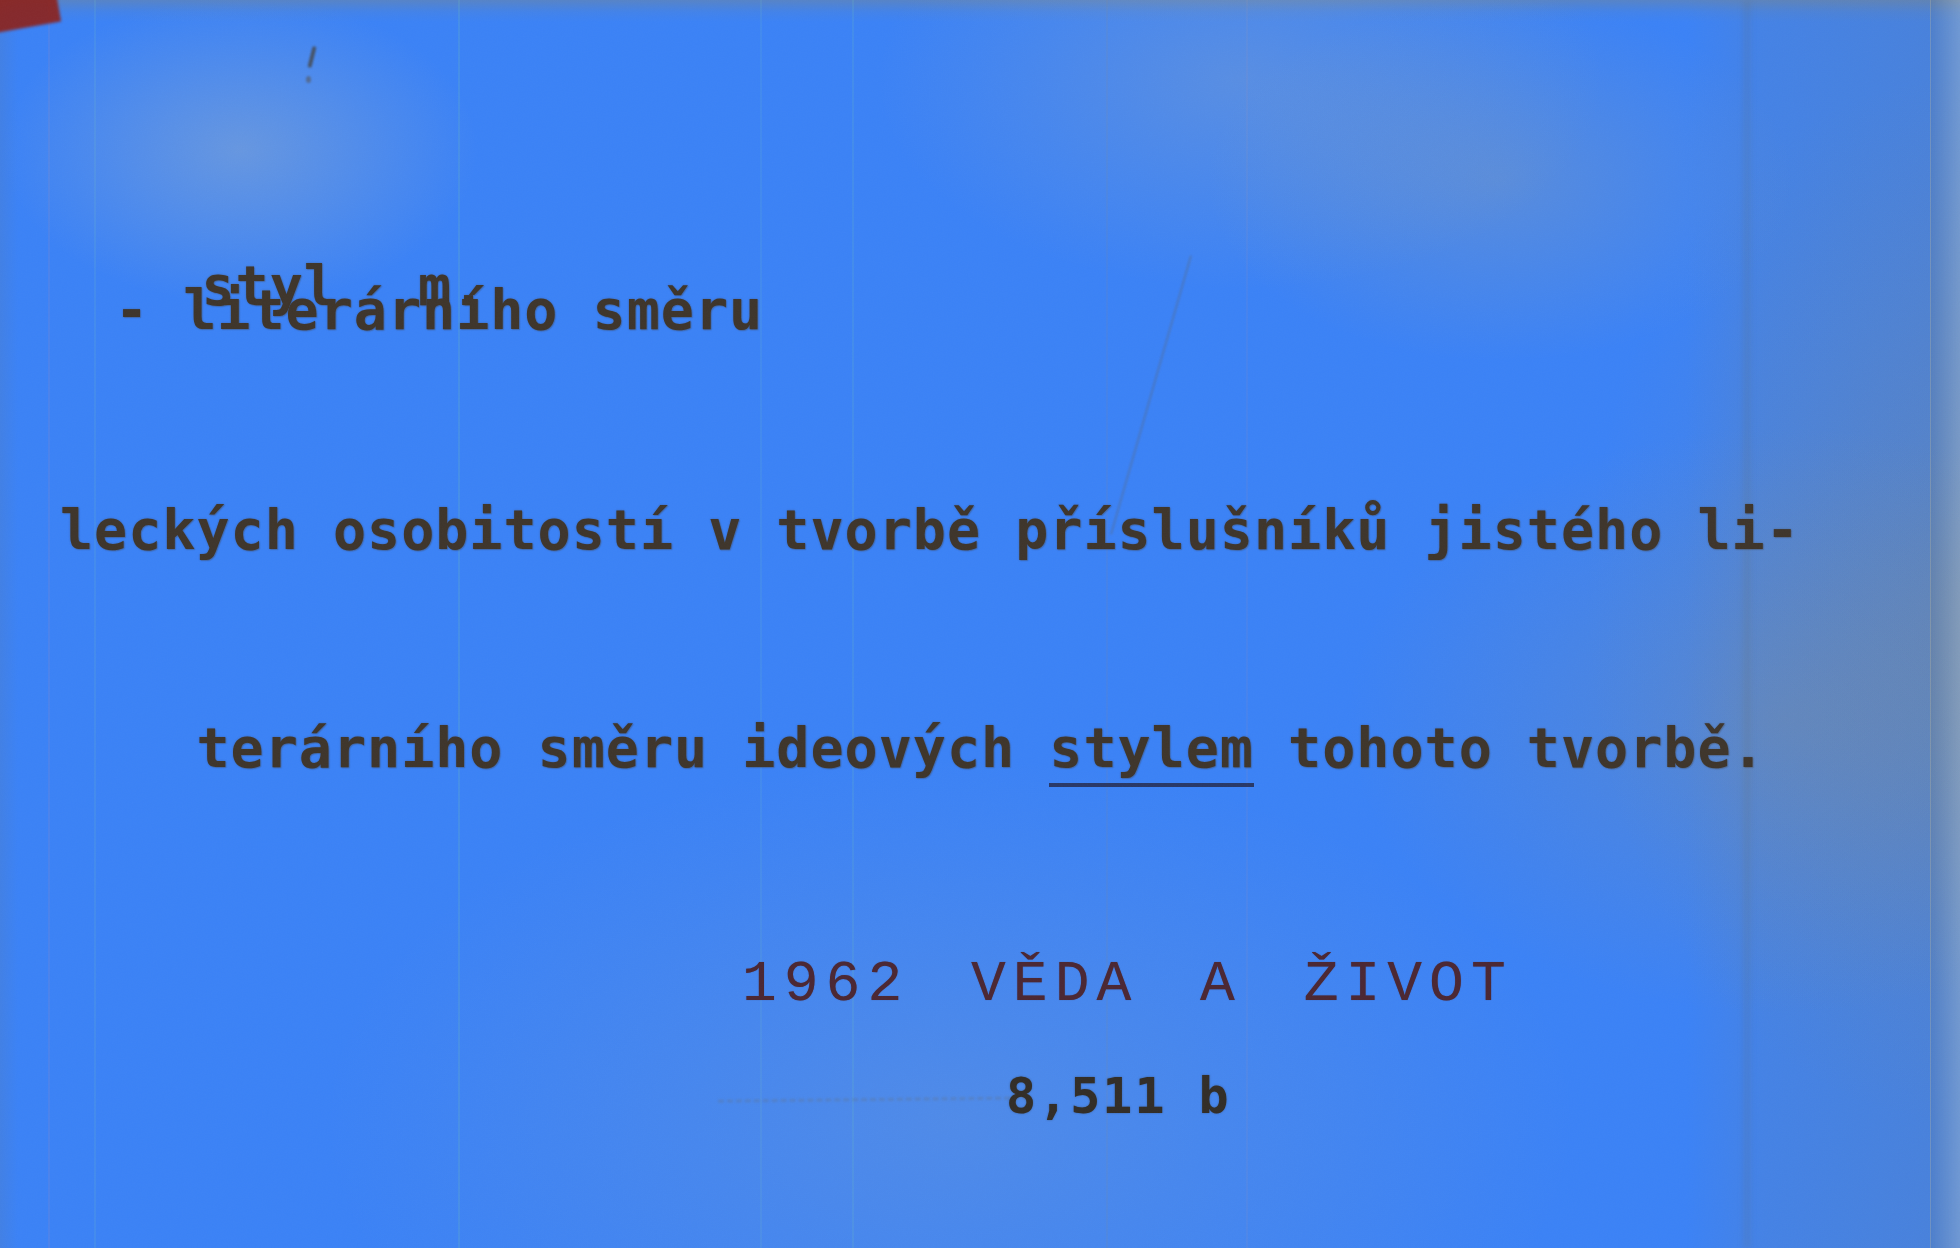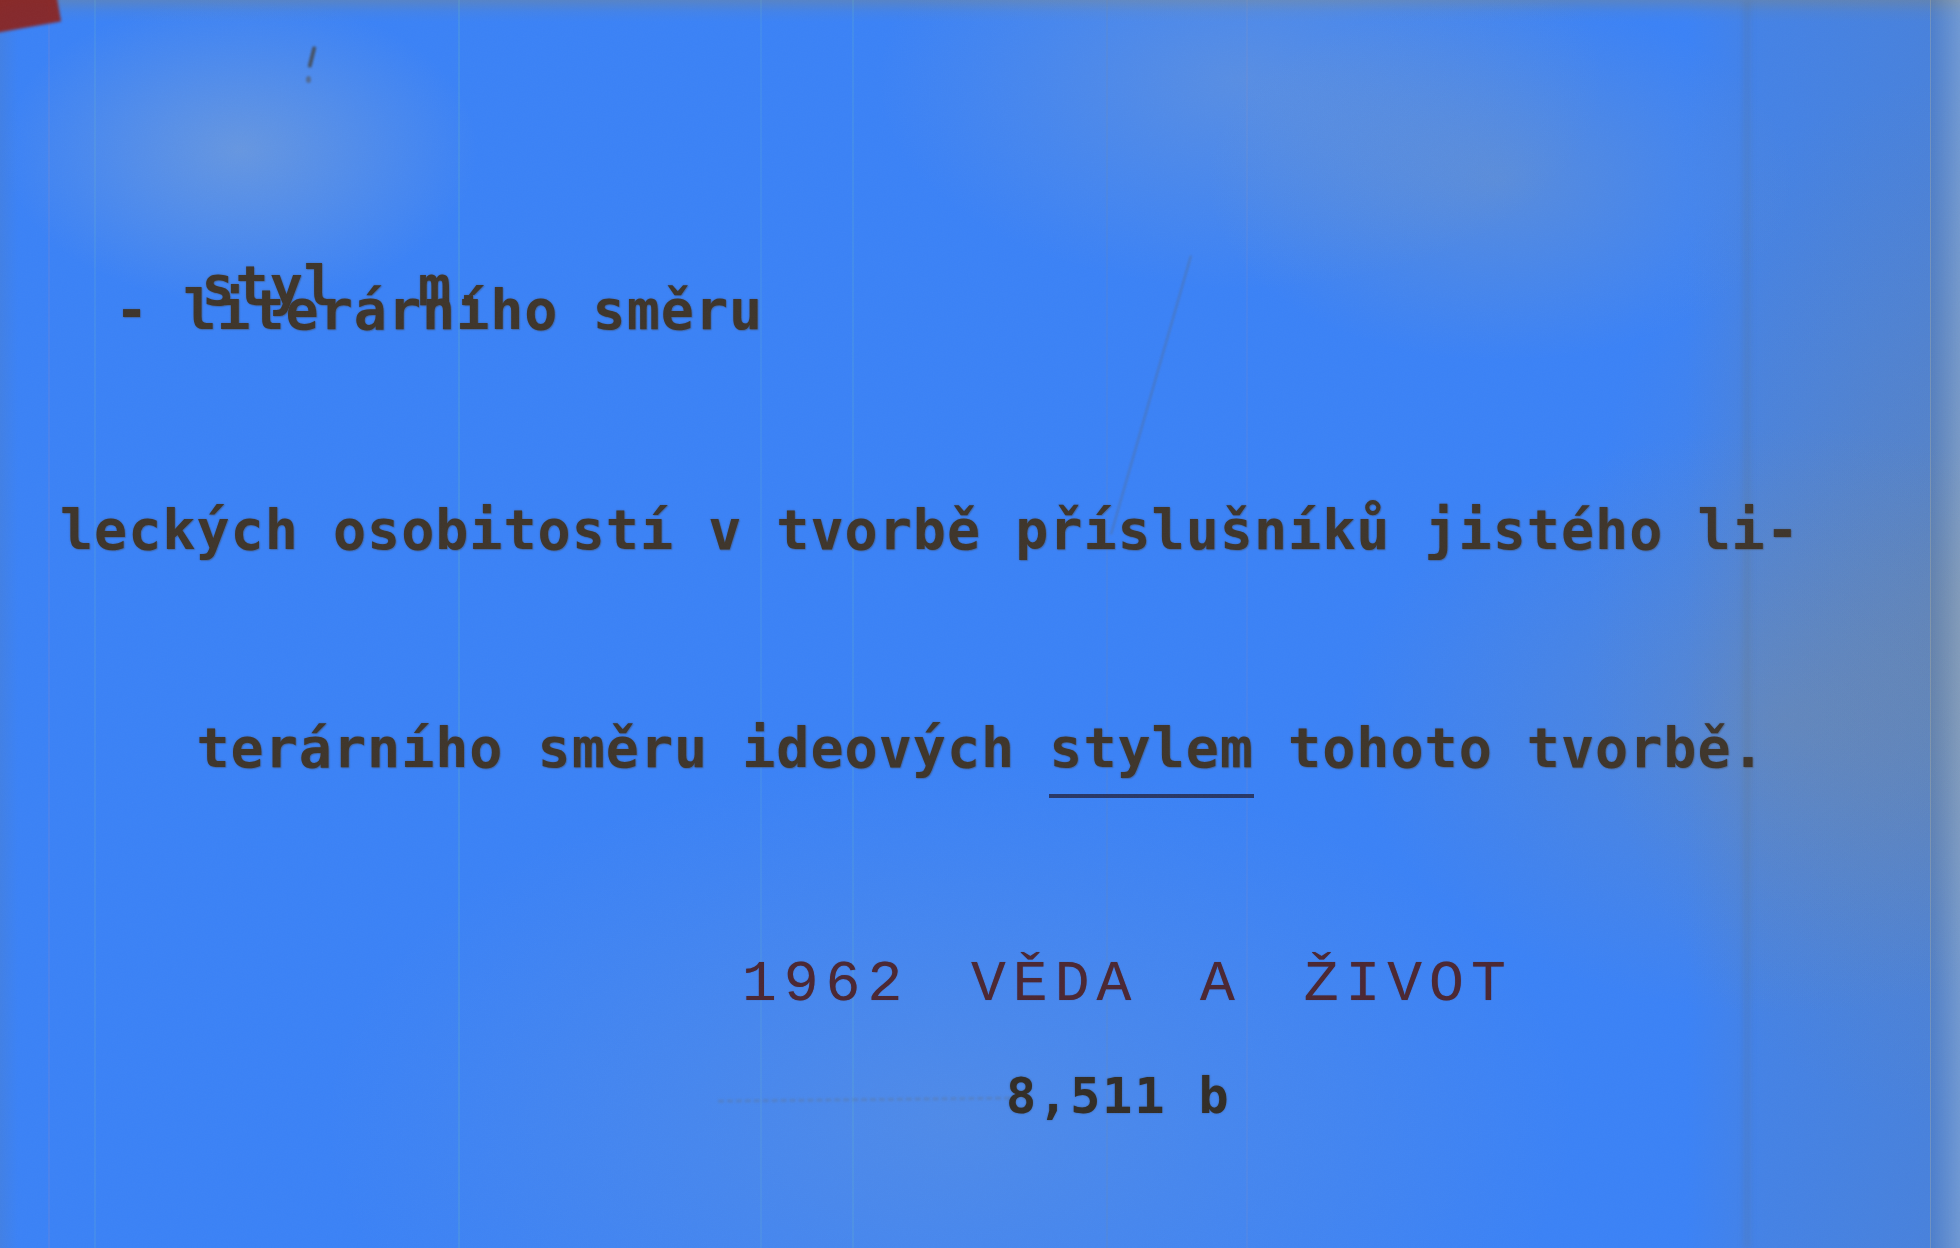--- a/index.html
+++ b/index.html
@@ -48,21 +48,21 @@
     font-weight: bold;
     font-size: 55px;
     letter-spacing: 1px;
     color: #3e352b;
     white-space: pre;
     filter: blur(0.6px);
     text-shadow: 0 0 2px rgba(70,58,45,0.45), 1px 1px 1px rgba(70,58,45,0.25);
   }
   .underlined {
     border-bottom: 4px solid rgba(38,44,78,0.85);
-    padding-bottom: 14px;
+    padding-bottom: 3px;
   }
   
   .stamp {
     position: absolute;
     font-family: Liberation Mono, monospace;
     font-weight: 500;
     font-size: 58px;
     letter-spacing: 7px;
     word-spacing: 20px;
     color: #4b2733;

